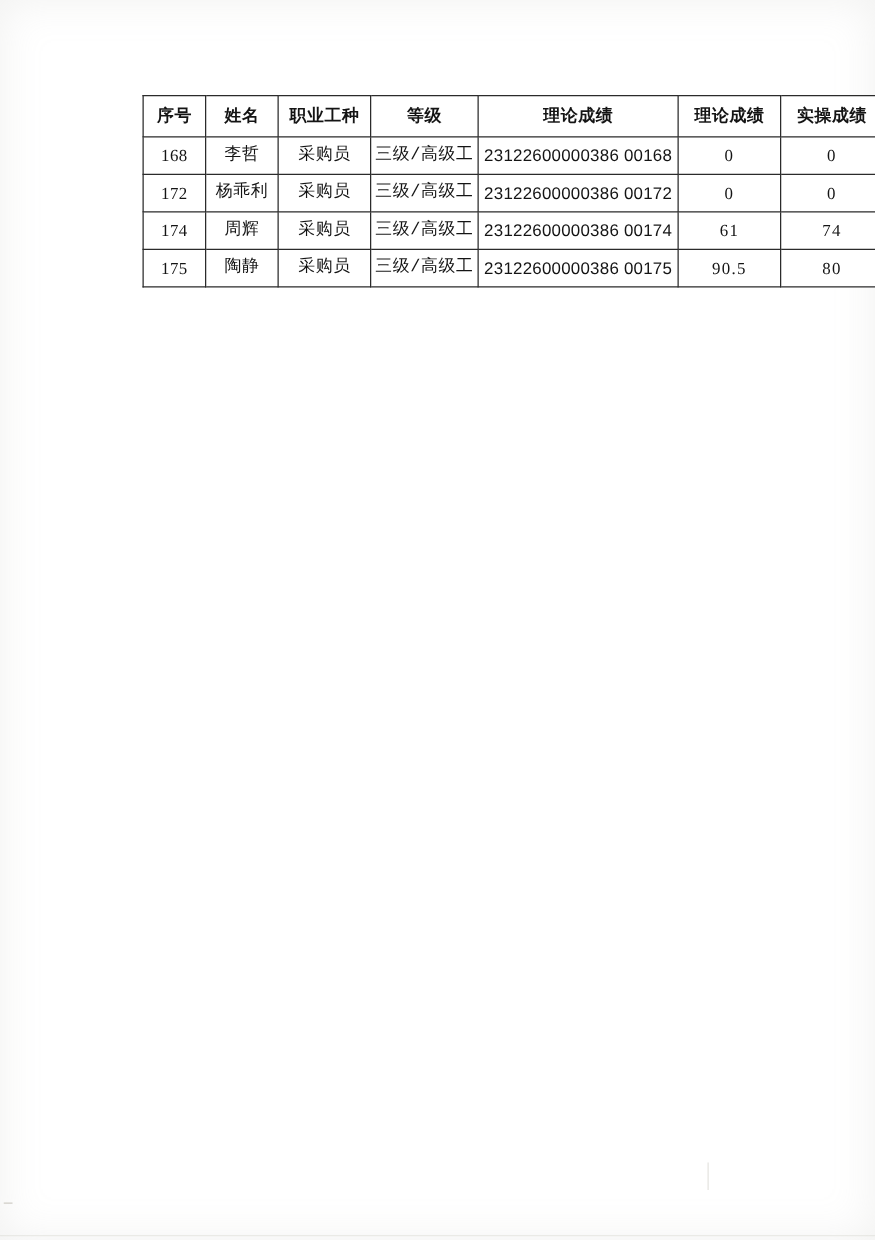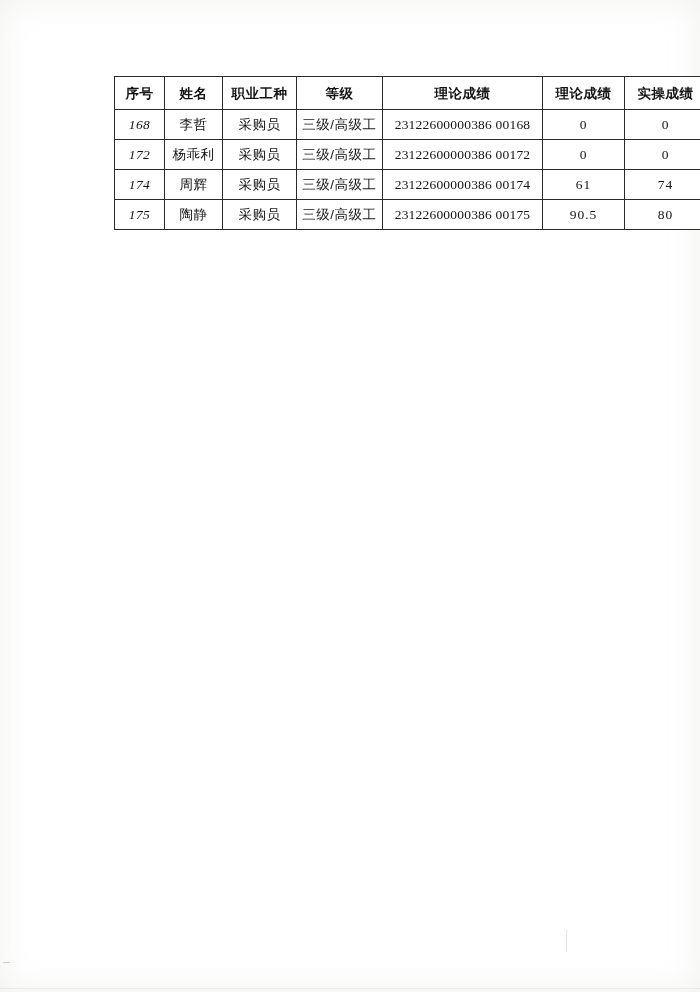--- a/index.html
+++ b/index.html
@@ -65,32 +65,31 @@
   }
   .col-seq    { width: 50px; }
   .col-name   { width: 58px; }
   .col-occ    { width: 74px; }
   .col-level  { width: 86px; }
   .col-cert   { width: 160px; }
   .col-theory { width: 82px; }
   .col-prac   { width: 82px; }
 
   .cn {
-    font-family: Liberation Sans, sans-serif;
+    font-family: Liberation Mono, monospace;
     font-size: 13.5px;
     letter-spacing: 0.5px;
   }
   .num {
     font-family: "Liberation Serif", serif;
     font-size: 13.5px;
     letter-spacing: 0.4px;
-    font-style: italic;
   }
   .cert {
-    font-family: Liberation Serif, serif;
+    font-family: Liberation Sans, sans-serif;
     font-size: 12.5px;
     letter-spacing: 0.2px;
   }
   .score {
     font-family: "Liberation Serif", serif;
     font-size: 13.5px;
     letter-spacing: 1px;
   }
   
   .edge-mark {

